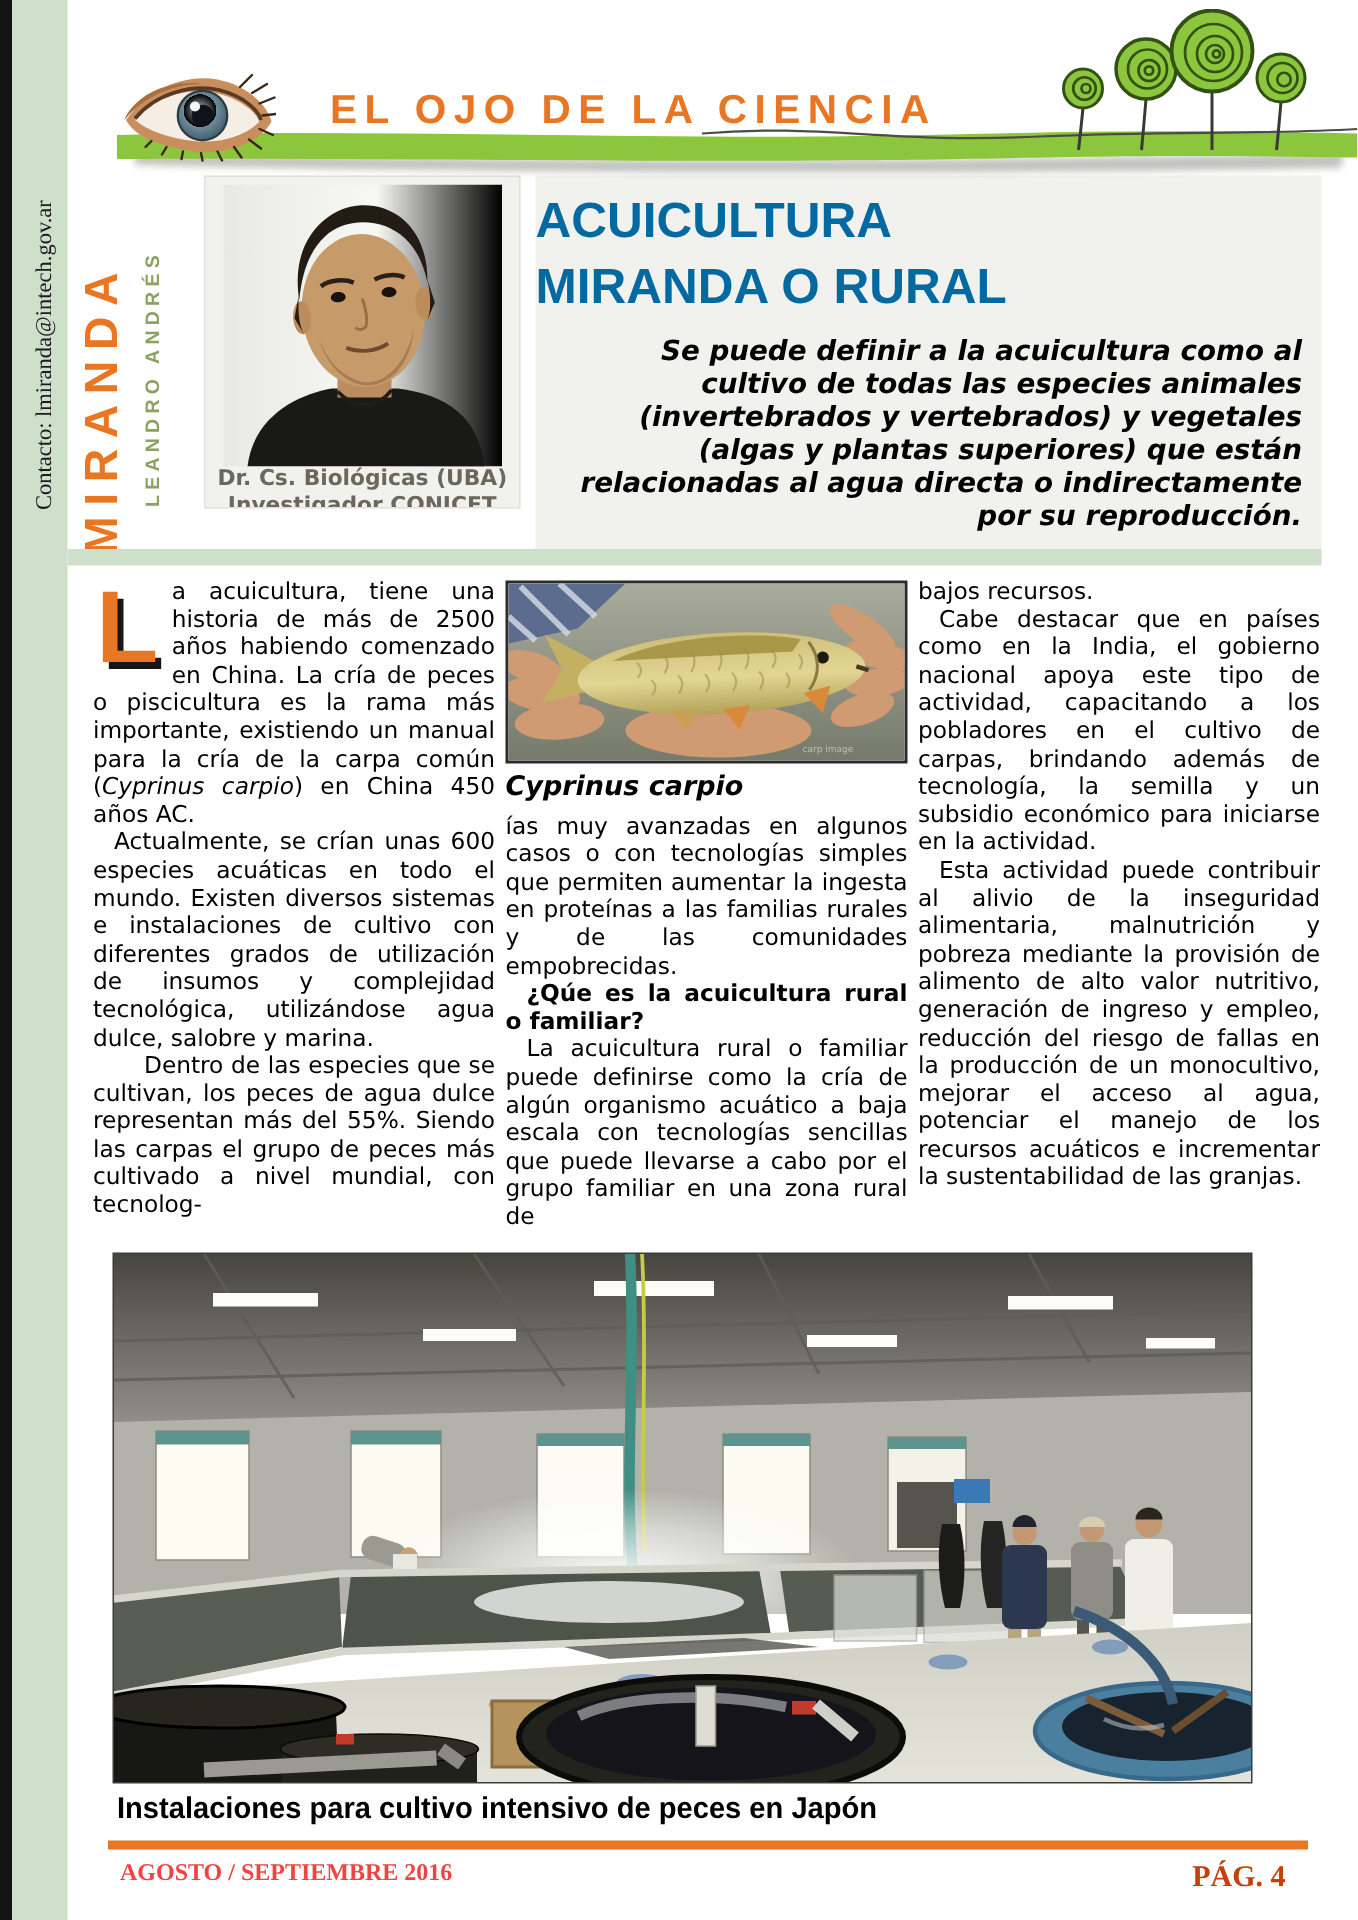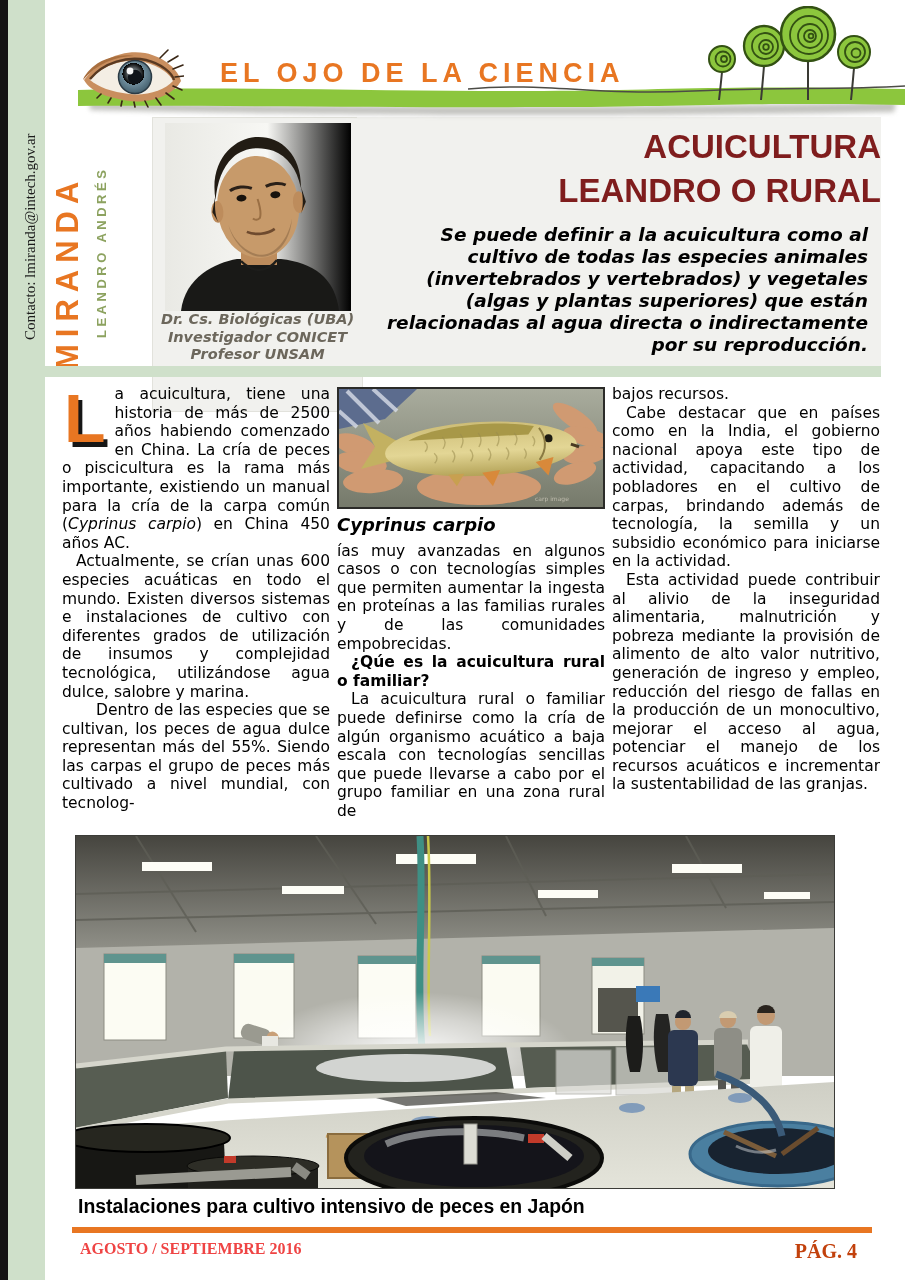--- a/index.html
+++ b/index.html
@@ -22,29 +22,29 @@
   
   .vert{writing-mode:vertical-rl;transform:rotate(180deg);white-space:nowrap;position:absolute;}
   .v-contact{left:22px;top:128px;height:212px;font-family:"Liberation Serif",serif;
     font-size:15px;color:#1b1b1b;}
   .v-surname{left:50px;top:136px;height:234px;font-family:"Liberation Sans",sans-serif;
     font-weight:bold;font-size:31px;letter-spacing:7px;color:#e87622;}
   .v-given{left:94px;top:142px;height:196px;font-family:"Liberation Sans",sans-serif;
     font-weight:bold;font-size:13px;letter-spacing:3.5px;color:#8ca25f;}
 
   
-  .photo-panel{position:absolute;left:152px;top:117px;width:211px;height:295px;
-    background:#f1f1ee;border:1px solid #e2e2dc;box-sizing:border-box;overflow:hidden;font-style:italic;}
+  .photo-panel{position:absolute;left:136px;top:117px;width:211px;height:222px;
+    background:#f1f1ee;border:1px solid #e2e2dc;box-sizing:border-box;overflow:hidden;}
   .portrait{display:block;margin:5px auto 0;width:186px;height:188px;}
   .cred{ text-align:center;font-weight:bold;font-size:14.5px;line-height:17.5px;color:#6c675c;}
 
   
   .title-panel{position:absolute;left:357px;top:117px;width:524px;height:249px;
     background:#f1f1ee;box-sizing:border-box;overflow:hidden;}
-  .art-title{margin:8px 0 0;text-align:right;color:#7f1d1d;
+  .art-title{margin:8px 0 0;text-align:left;color:#0369a1;
     font-family:"Liberation Sans",sans-serif;font-weight:bold;font-size:33px;line-height:44px;}
   .lede{margin:11px 13px 0;font-weight:bold;font-style:italic;font-size:18.5px;
     line-height:22px;text-align:right;}
 
   .divider{position:absolute;left:45px;top:366px;width:836px;height:11px;background:#cfe0ca;}
 
   
   .cols{position:absolute;left:62px;top:385px;width:818px;height:450px;
     display:grid;grid-template-columns:268px 268px 268px;column-gap:7px;
     font-size:15.5px;line-height:18.6px;text-align:justify;hyphens:auto;overflow:hidden;}
@@ -183,21 +183,21 @@
       <path d="M62,100 C68,122 84,132 94,132 C106,132 120,120 126,98 C122,122 108,134 94,134 C80,134 66,120 62,100 Z" fill="#7a5a3c" opacity=".45"></path>
     </g>
   </svg>
   <div class="cred">Dr. Cs. Biológicas (UBA)</div>
   <div class="cred">Investigador CONICET</div>
   <div class="cred">Profesor UNSAM</div>
 </div>
 
 <div class="title-panel">
   <div class="art-title">ACUICULTURA</div>
-  <div class="art-title" style="margin-top:0">LEANDRO O RURAL</div>
+  <div class="art-title" style="margin-top:0">MIRANDA O RURAL</div>
   <p class="lede">Se puede definir a la acuicultura como al cultivo de todas las especies animales (invertebrados y vertebrados) y vegetales (algas y plantas superiores) que están relacionadas al agua directa o indirectamente por su reproducción.</p>
 </div>
 
 <div class="divider"></div>
 
 <div class="cols">
   <div>
     <p><span class="dropcap">L</span><span>a acuicultura, tiene una historia de más de 2500 años habiendo comenzado en China. La cría de peces o piscicultura es la rama más importante, existiendo un manual para la cría de la carpa común (</span><i>Cyprinus carpio</i><span>) en China 450 años AC.</span></p>
     <p class="ind">Actualmente, se crían unas 600 especies acuáticas en todo el mundo. Existen diversos sistemas e instalaciones de cultivo con diferentes grados de utilización de insumos y complejidad tecnológica, utilizándose agua dulce, salobre y marina.</p>
     <p class="ind" style="text-indent:34px">Dentro de las especies que se cultivan, los peces de agua dulce representan más del 55%. Siendo las carpas el grupo de peces más cultivado a nivel mundial, con tecnolog-</p>

